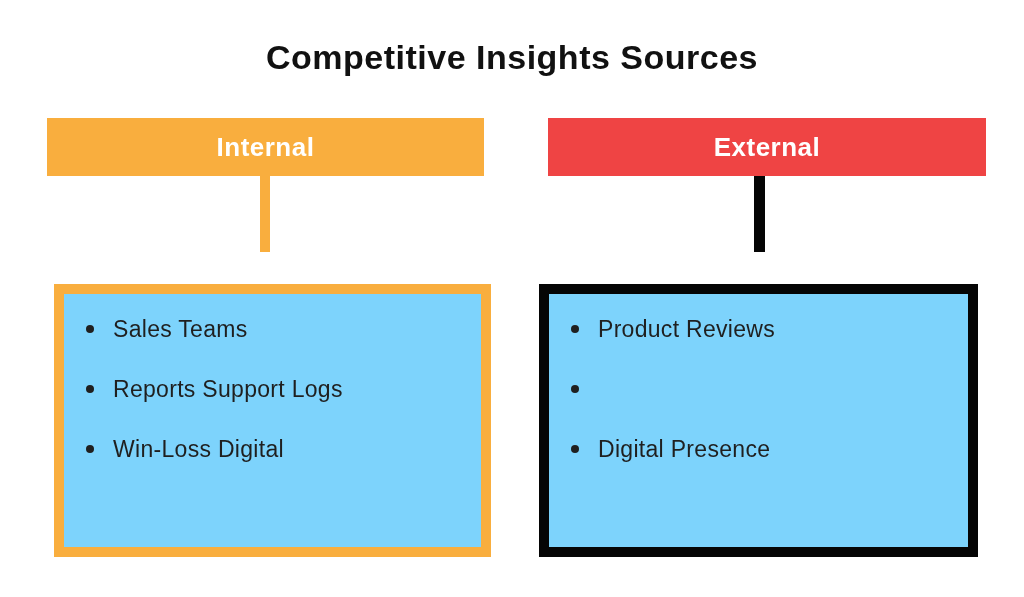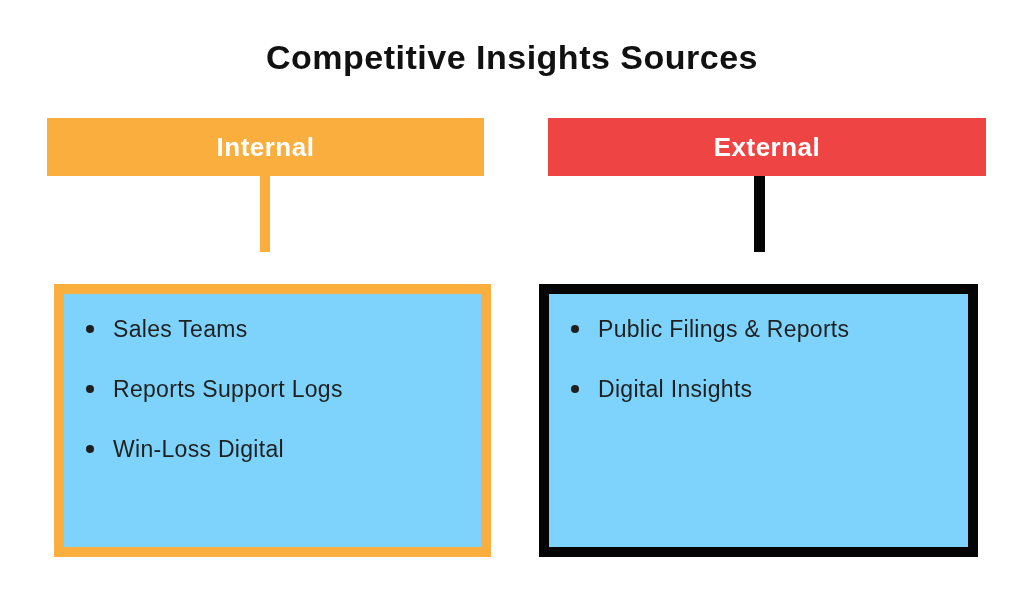--- a/index.html
+++ b/index.html
@@ -139,22 +139,25 @@
   </div>
 
   <div class="header-bar header-external">
     <span class="header-label">External</span>
   </div>
   <div class="connector connector-external"></div>
   <div class="list-box box-external">
     <ul class="item-list">
       <li>
         <span class="bullet-dot"></span>
-        <span>Public Filings &amp; Reports</span>
+        <span>Product Reviews</span>
       </li>
       <li>
         <span class="bullet-dot"></span>
-        <span>Digital Insights</span>
+      </li>
+      <li>
+        <span class="bullet-dot"></span>
+        <span>Digital Presence</span>
       </li>
     </ul>
   </div>
 
 </div>
 
 </body></html>

